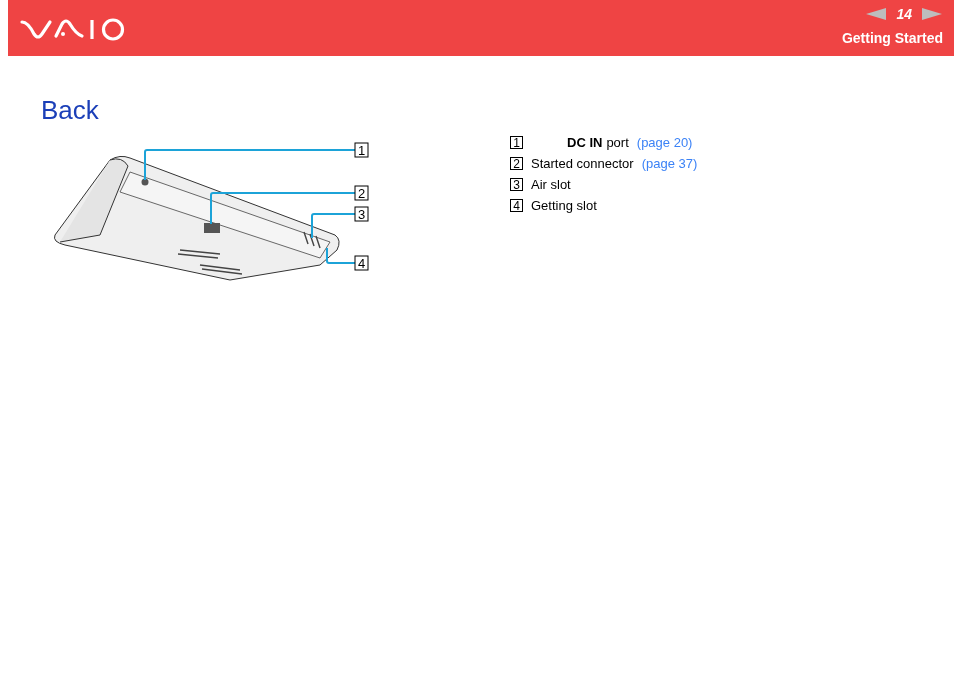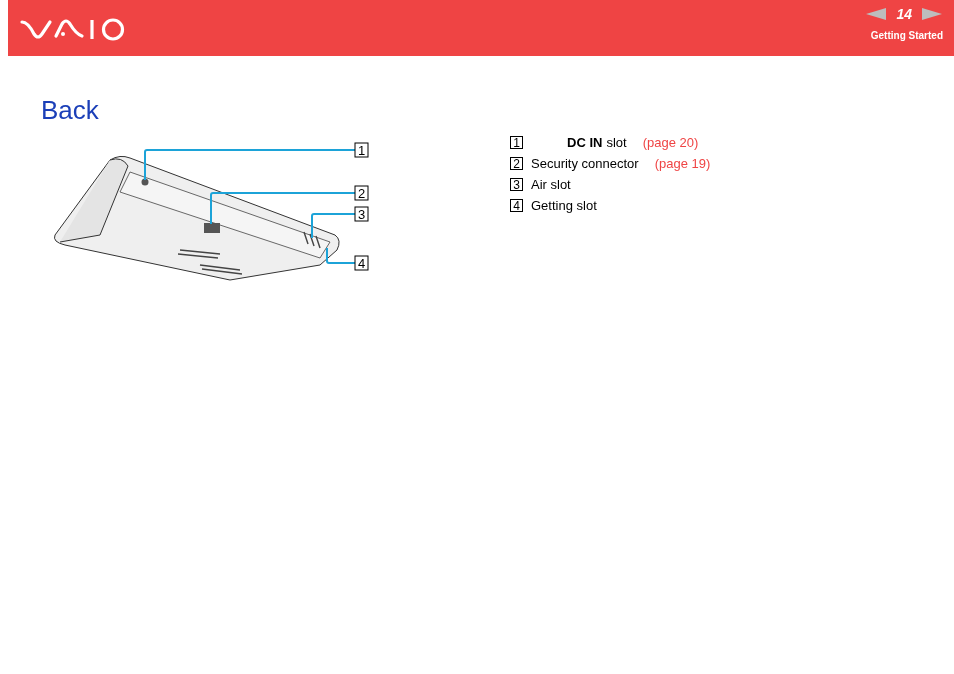--- a/index.html
+++ b/index.html
@@ -4,27 +4,27 @@
 <style>
   html, body { margin:0; padding:0; }
   body { width:954px; height:674px; background:#fff; position:relative; overflow:hidden; font-family:"Liberation Sans", sans-serif; }
   .header { position:absolute; left:8px; top:0; width:954px; height:56px; background:#ef4444; }
   .logo { position:absolute; left:12px; top:14px; }
   .nav { position:absolute; right:20px; top:6px; display:flex; align-items:center; gap:10px; color:#fff; }
   .nav .arrow { width:0; height:0; border-top:6px solid transparent; border-bottom:6px solid transparent; cursor:pointer; }
   .nav .prev { border-right:20px solid #bdbdbd; }
   .nav .next { border-left:20px solid #bdbdbd; }
   .nav .page { font-style:italic; font-weight:bold; font-size:14px; }
-  .section { position:absolute; right:19px; top:30px; color:#fff; font-weight:bold; font-size:10px;margin-left:20px; }
+  .section { position:absolute; right:19px; top:30px; color:#fff; font-weight:bold; font-size:14px;margin-left:20px; }
   .title { position:absolute; left:41px; top:95px; font-size:26px; color:#1b3fb8; }
   .figure { position:absolute; left:50px; top:140px; width:330px; height:150px; }
   .callouts { position:absolute; left:510px; top:132px; font-size:13px; color:#000; }
   .callout { display:flex; align-items:center; height:21px; }
   .num { display:inline-flex; align-items:center; justify-content:center; width:13px; height:13px; border:1px solid #000; font-size:12px; margin-right:8px; line-height:1; box-sizing:border-box; padding-top:1px; }
-  .link { color:#ef4444; cursor:pointer; margin-left:16px; }
+  .link { color:#3b82f6; cursor:pointer; margin-left:8px; }
   .bold { font-weight:bold; margin-right:4px;padding-left:36px; }
 </style>
 </head>
 <body>
 
 <div class="header">
   <svg class="logo" width="110" height="28" viewBox="0 0 110 28">
     <path d="M2 8 Q8 8 14 20 Q18 26 22 20 L30 8" stroke="#fff" stroke-width="3.2" fill="none" stroke-linecap="round"></path>
     <path d="M36 22 L42 10 Q46 4 50 10 Q56 20 62 22" stroke="#fff" stroke-width="3.2" fill="none" stroke-linecap="round"></path>
     <circle cx="43" cy="20" r="2" fill="#fff"></circle>
@@ -73,27 +73,27 @@
       <text x="308" y="79">3</text>
     <rect x="305" y="116" width="13" height="14" fill="#fff" stroke="#000"></rect>
       <text x="308" y="128">4</text>
   </g>
 </svg>
 
 <div class="callouts">
   <div class="callout">
     <span class="num">1</span>
     <span class="bold">DC IN</span>
-    <span>slot</span>
+    <span>port</span>
     <span class="link">(page 20)</span>
   </div>
   <div class="callout">
     <span class="num">2</span>
-    <span>Security connector</span>
-    <span class="link">(page 19)</span>
+    <span>Started connector</span>
+    <span class="link">(page 37)</span>
   </div>
   <div class="callout">
     <span class="num">3</span>
     <span>Air slot</span>
   </div>
   <div class="callout">
     <span class="num">4</span>
     <span>Getting slot</span>
   </div>
 </div>

